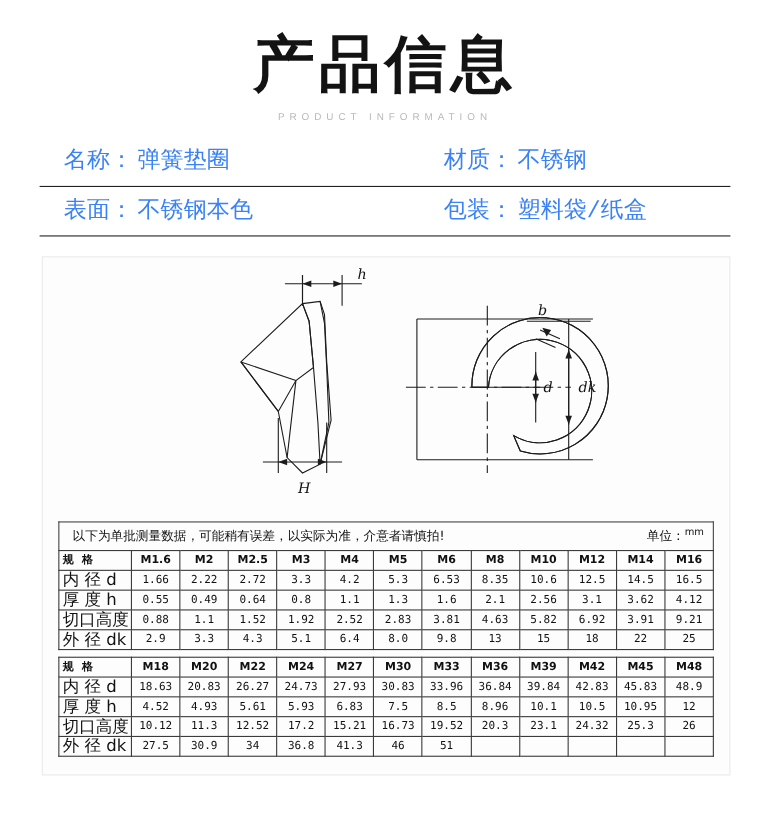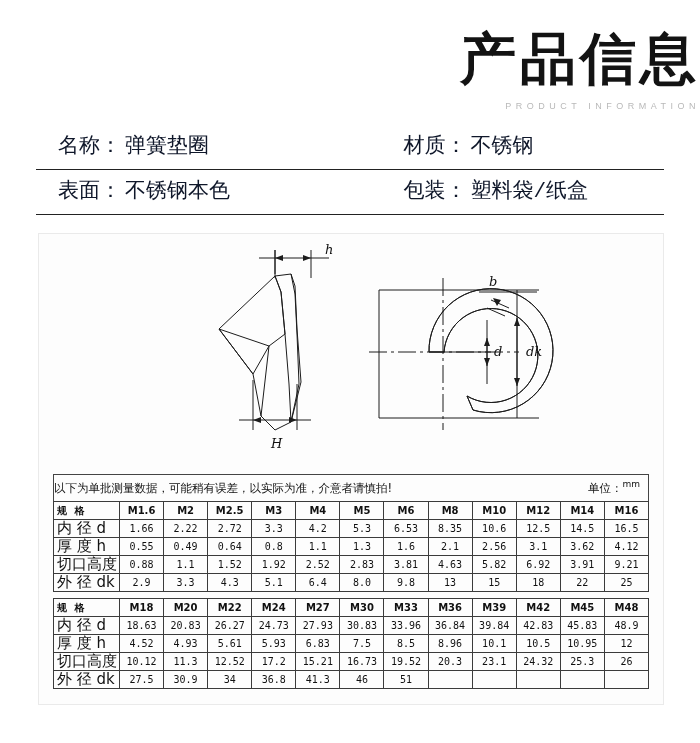--- a/index.html
+++ b/index.html
@@ -15,21 +15,21 @@
     overflow: hidden;
   }
   .page {
     position: relative;
     width: 700px;
     height: 743px;
   }
   
   .title-block {
     padding-top: 30px;
-    text-align: right;
+    text-align: center;
   }
   .main-title {
     font-family: "DejaVu Sans", sans-serif;
     font-weight: bold;
     font-size: 56px;
     letter-spacing: 4px;
     color: #131313;
     line-height: 1.05;
   }
   .sub-title {
@@ -49,21 +49,21 @@
     padding: 6px 0 10px 0;
     border-bottom: 1.5px solid #222;
   }
   .spec-row:first-child {
     padding-top: 0;
   }
   .spec-cell {
     display: flex;
     align-items: flex-end;
     font-size: 21px;
-    color: #0f172a;
+    color: #3b82f6;
     white-space: nowrap;
   }
   .spec-cell.left {
     width: 56%;
     padding-left: 22px;
   }
   .spec-cell.right {
     width: 44%;
     padding-left: 14px;
   }
@@ -108,21 +108,21 @@
     left: 14px;
     top: 240px;
     width: 596px;
   }
   .table-note {
     display: flex;
     justify-content: space-between;
     align-items: flex-end;
     border: 1px solid #444;
     border-bottom: none;
-    padding: 4px 8px 5px 0;
+    padding: 4px 8px 5px 12px;
     font-size: 11.5px;
     font-family: "DejaVu Sans", sans-serif;
     color: #111;
   }
   .unit {
     font-size: 11.5px;
   }
   .unit .mm {
     font-size: 9px;
     vertical-align: super;

